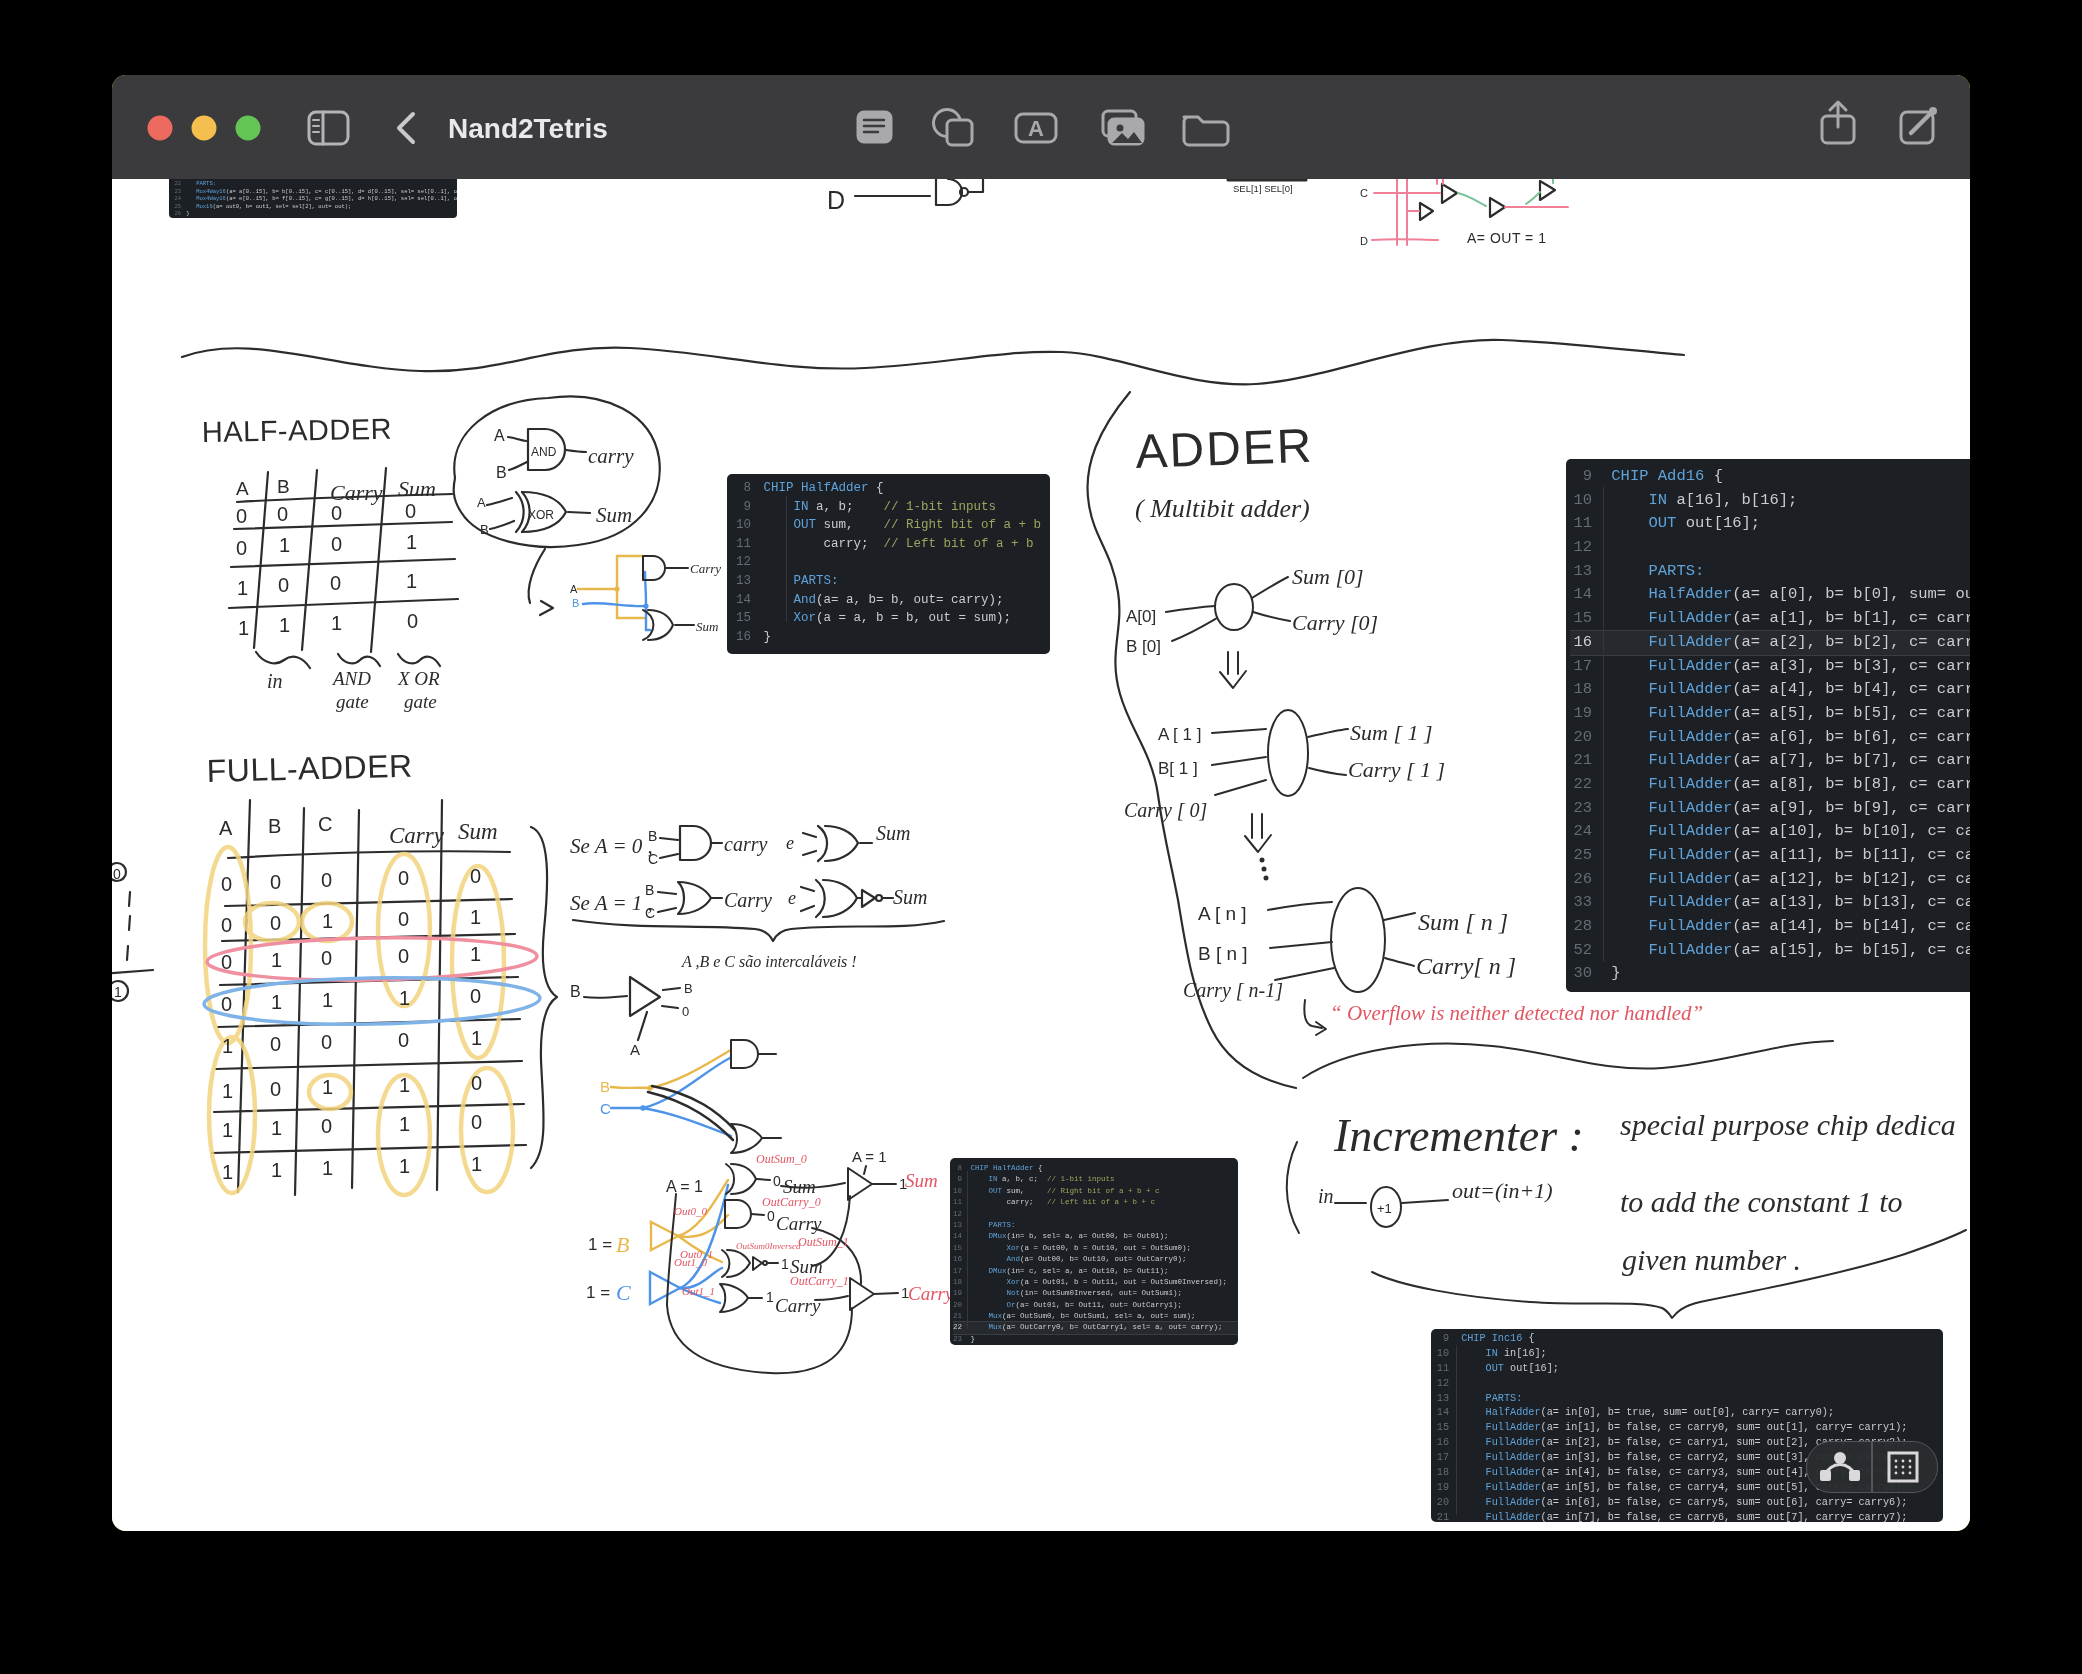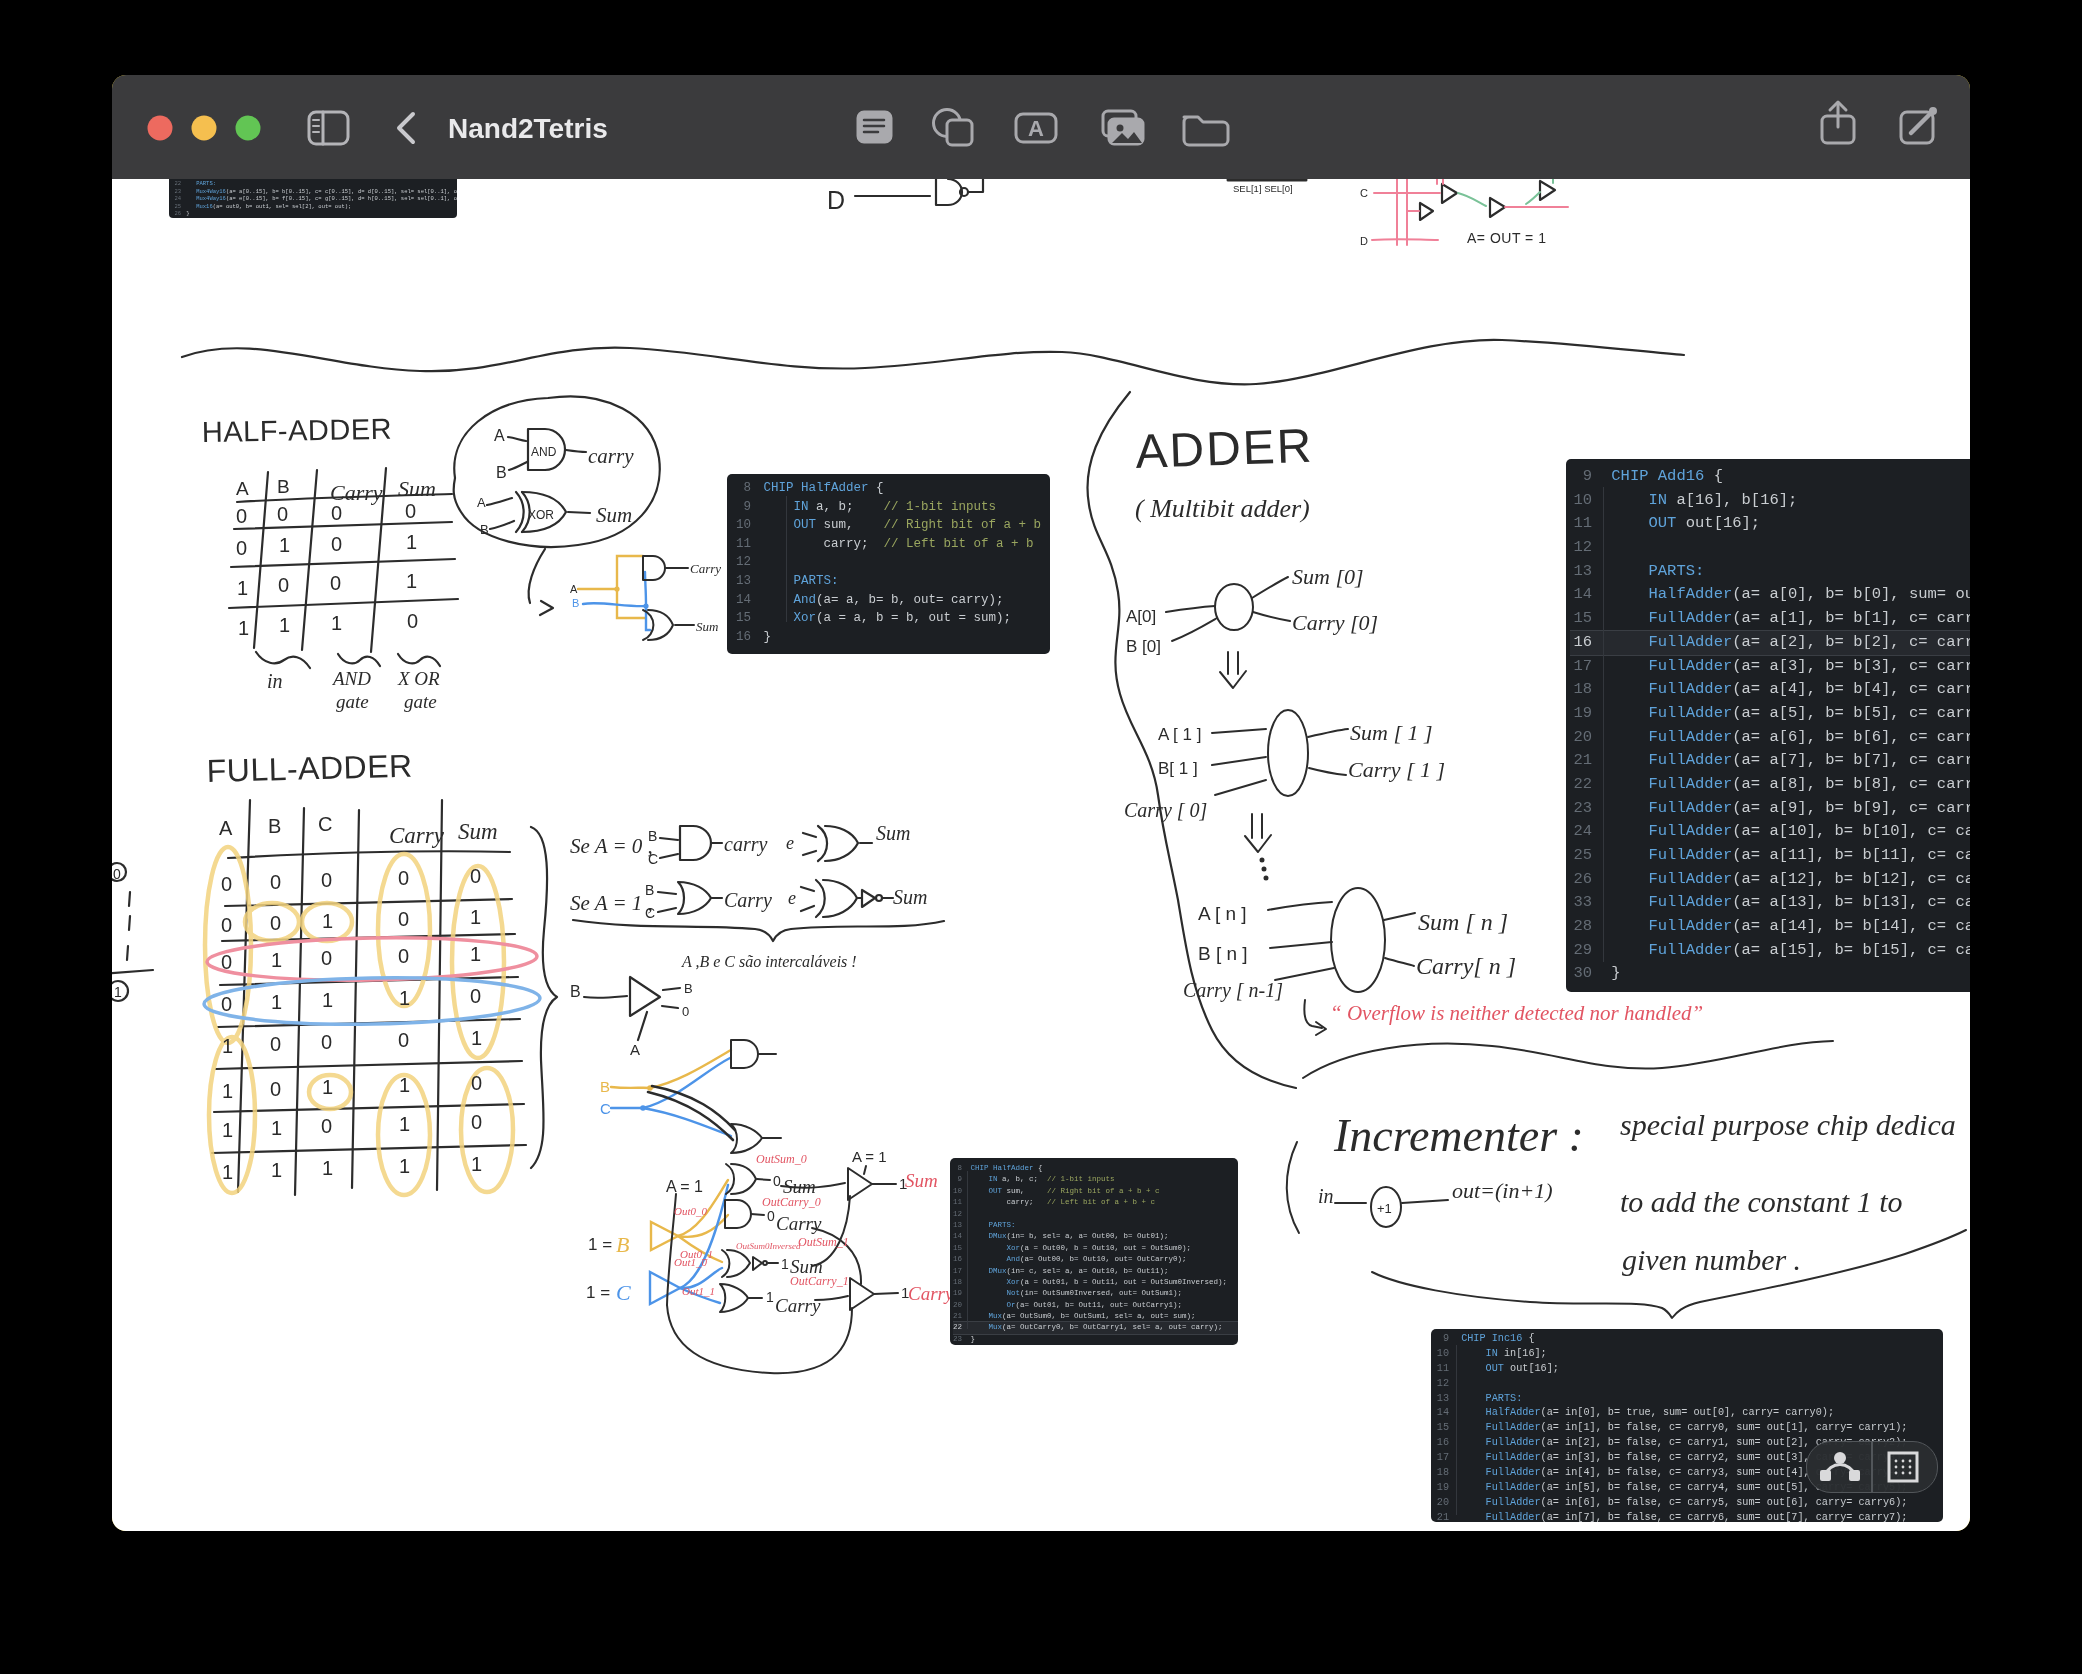--- a/index.html
+++ b/index.html
@@ -502,21 +502,21 @@
       <div class="r"><span class="ln">19</span>     <span class="k">FullAdder</span>(a= a[5], b= b[5], c= carry4, sum= out[5], carry= carry5);</div>
       <div class="r"><span class="ln">20</span>     <span class="k">FullAdder</span>(a= a[6], b= b[6], c= carry5, sum= out[6], carry= carry6);</div>
       <div class="r"><span class="ln">21</span>     <span class="k">FullAdder</span>(a= a[7], b= b[7], c= carry6, sum= out[7], carry= carry7);</div>
       <div class="r"><span class="ln">22</span>     <span class="k">FullAdder</span>(a= a[8], b= b[8], c= carry7, sum= out[8], carry= carry8);</div>
       <div class="r"><span class="ln">23</span>     <span class="k">FullAdder</span>(a= a[9], b= b[9], c= carry8, sum= out[9], carry= carry9);</div>
       <div class="r"><span class="ln">24</span>     <span class="k">FullAdder</span>(a= a[10], b= b[10], c= carry9, sum= out[10], carry= carry10);</div>
       <div class="r"><span class="ln">25</span>     <span class="k">FullAdder</span>(a= a[11], b= b[11], c= carry10, sum= out[11], carry= carry11);</div>
       <div class="r"><span class="ln">26</span>     <span class="k">FullAdder</span>(a= a[12], b= b[12], c= carry11, sum= out[12], carry= carry12);</div>
       <div class="r"><span class="ln">33</span>     <span class="k">FullAdder</span>(a= a[13], b= b[13], c= carry12, sum= out[13], carry= carry13);</div>
       <div class="r"><span class="ln">28</span>     <span class="k">FullAdder</span>(a= a[14], b= b[14], c= carry13, sum= out[14], carry= carry14);</div>
-      <div class="r"><span class="ln">29</span>     <span class="k">FullAdder</span>(a= a[15], b= b[15], c= carry14, sum= out[15], carry= carry15);</div>
+      <div class="r"><span class="ln">52</span>     <span class="k">FullAdder</span>(a= a[15], b= b[15], c= carry14, sum= out[15], carry= carry15);</div>
       <div class="r"><span class="ln">30</span> }</div>
     </div>
     <div class="cb b4" style="left:838px;top:979px;width:285px;height:182px;">
       <div class="gd" style="left:17px;top:13px;height:158px;"></div>
       <div class="r"><span class="ln">8</span> <span class="k">CHIP HalfAdder</span> {</div>
       <div class="r"><span class="ln">9</span>     <span class="k">IN</span> a, b, c;  <span class="c">// 1-bit inputs</span></div>
       <div class="r"><span class="ln">10</span>     <span class="k">OUT</span> sum,     <span class="c">// Right bit of a + b + c</span></div>
       <div class="r"><span class="ln">11</span>         carry;   <span class="c">// Left bit of a + b + c</span></div>
       <div class="r"><span class="ln">12</span></div>
       <div class="r"><span class="ln">13</span>     <span class="k">PARTS:</span></div>

